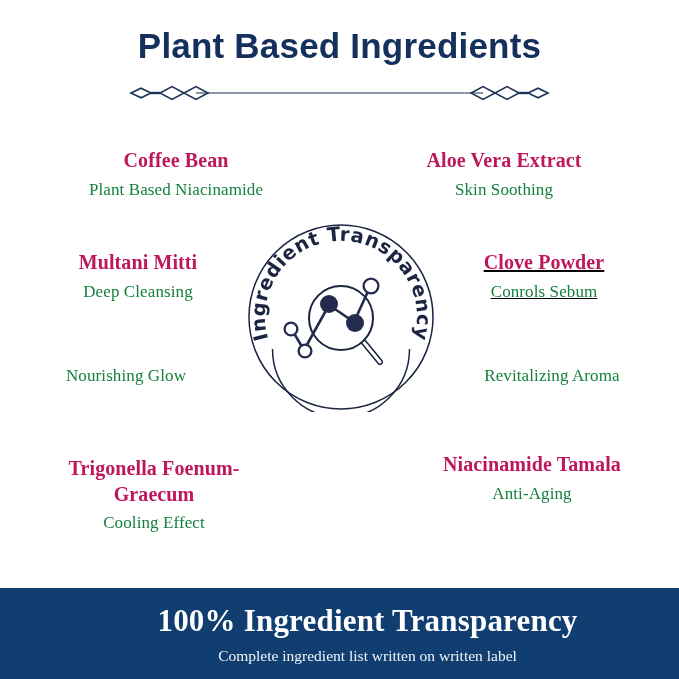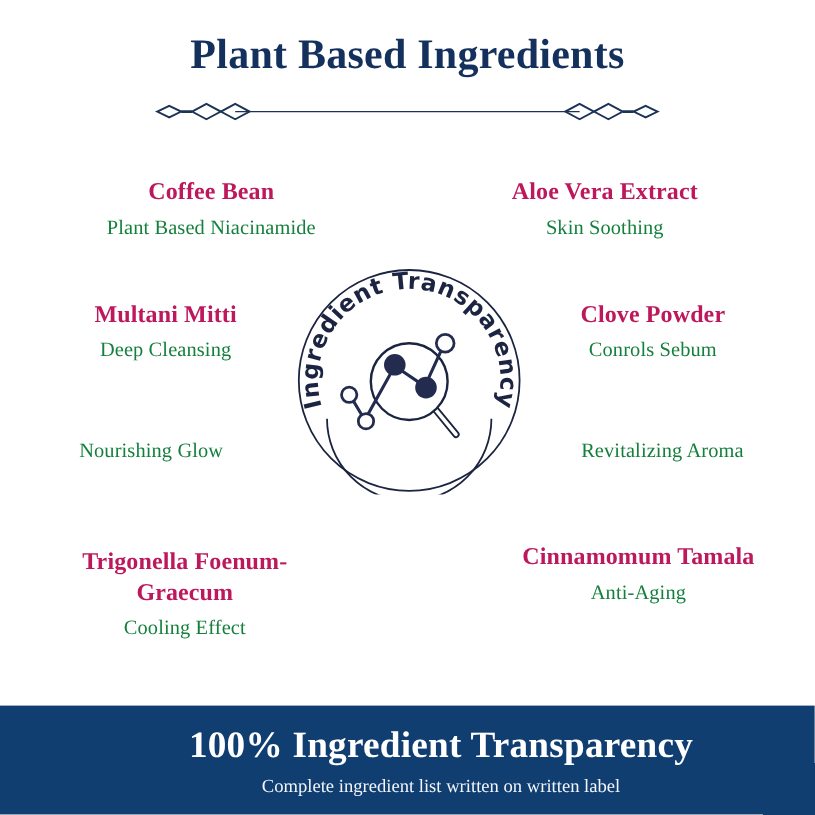--- a/index.html
+++ b/index.html
@@ -18,21 +18,21 @@
 
   
   #title-block {
     position: absolute;
     top: 26px;
     left: 0;
     width: 679px;
     text-align: center;
   }
   #page-title {
-    font-family: Liberation Serif, serif;
+    font-family: Liberation Sans, sans-serif;
     font-weight: bold;
     font-size: 35px;
     letter-spacing: 0.2px;
     color: #14305c;
     line-height: 1.15;
     white-space: nowrap;
   }
 
   
   #divider {
@@ -67,21 +67,21 @@
   }
 
   
   #ing-0 { left: 60px;  top: 148px; width: 232px; }
   #ing-1 { left: 22px;  top: 250px; width: 232px; }
   #ing-2 { left: 10px;  top: 360px; width: 232px; }
   #ing-3 { left: 34px;  top: 456px; width: 240px; }
 
   
   #ing-4 { left: 388px; top: 148px; width: 232px; }
-  #ing-5 { left: 428px; top: 250px; width: 232px; }
+  #ing-5 { left: 428px; top: 250px; width: 232px; text-decoration: underline; }
   #ing-6 { left: 428px; top: 360px; width: 248px; }
   #ing-7 { left: 400px; top: 452px; width: 264px; }
 
   
   #badge {
     position: absolute;
     left: 246px;
     top: 222px;
     width: 190px;
     height: 190px;
@@ -173,21 +173,21 @@
   <div class="ing-block" id="ing-5">
     <div class="ing-name">Clove Powder</div>
     <div class="ing-benefit">Conrols Sebum</div>
   </div>
 
   <div class="ing-block" id="ing-6">
     <div class="ing-benefit">Revitalizing Aroma</div>
   </div>
 
   <div class="ing-block" id="ing-7">
-    <div class="ing-name">Cinnamomum Tamala</div>
+    <div class="ing-name">Niacinamide Tamala</div>
     <div class="ing-benefit">Anti-Aging</div>
   </div>
 
   <div id="badge">
     <svg width="190" height="190" viewBox="0 0 190 190">
       <defs>
 
         <path id="ring-path" d="M 30.5 135 A 76 76 0 1 1 159.5 135" fill="none"></path>
       </defs>
 

